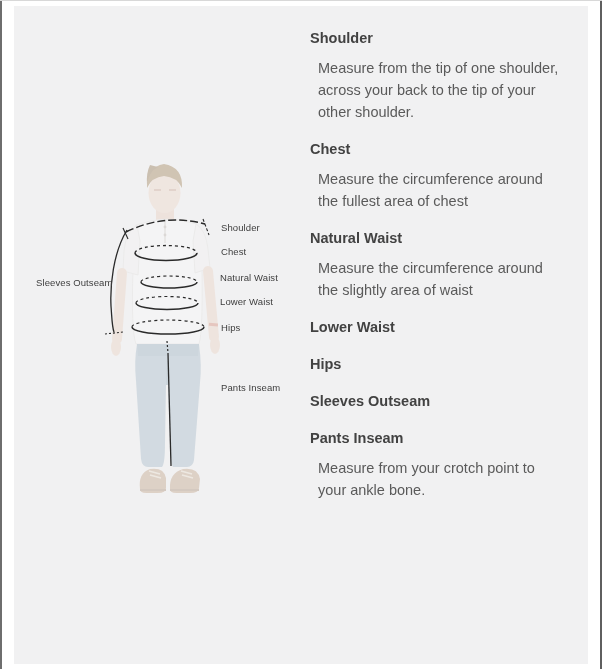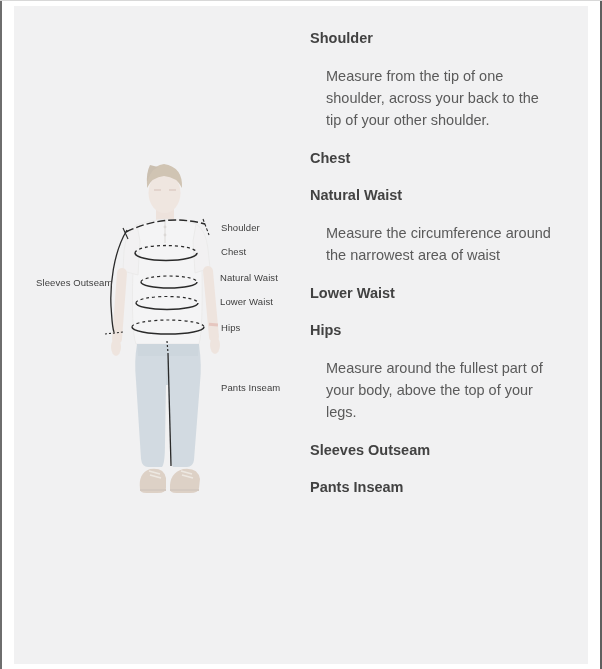--- a/index.html
+++ b/index.html
@@ -23,21 +23,21 @@
   }
   
   #measure-col{
     position:absolute;left:310px;top:26px;width:260px;
     color:#5a5a5a;font-size:14.5px;line-height:22px;
   }
   .section{margin:0 0 15px 0;}
   .section h3{
     margin:0;font-size:14.5px;line-height:22px;font-weight:700;color:#424242;
   }
-  .section p{margin:16px;}
+  .section p{margin:8px;}
 </style>
 </head>
 <body>
 
 <div id="screen">
   <div class="edge left"></div>
   <div class="edge right"></div>
 
   <div id="panel"></div>
 
@@ -117,32 +117,33 @@
   <div class="fig-label" style="left:221px;top:381px">Pants Inseam</div>
   <div class="fig-label" style="left:36px;top:276px">Sleeves Outseam</div>
 
   <div id="measure-col">
     <div class="section">
       <h3>Shoulder</h3>
       <p>Measure from the tip of one shoulder, across your back to the tip of your other shoulder.</p>
     </div>
     <div class="section">
       <h3>Chest</h3>
+      <p>Measure the circumference around the fullest area of chest</p>
     </div>
     <div class="section">
       <h3>Natural Waist</h3>
-      <p>Measure the circumference around the narrowest area of waist</p>
+      <p>Measure the circumference around the slightly area of waist</p>
     </div>
     <div class="section">
       <h3>Lower Waist</h3>
     </div>
     <div class="section">
       <h3>Hips</h3>
-      <p>Measure around the fullest part of your body, above the top of your legs.</p>
     </div>
     <div class="section">
       <h3>Sleeves Outseam</h3>
     </div>
     <div class="section">
       <h3>Pants Inseam</h3>
+      <p>Measure from your crotch point to your ankle bone.</p>
     </div>
   </div>
 </div>
 
 </body></html>

